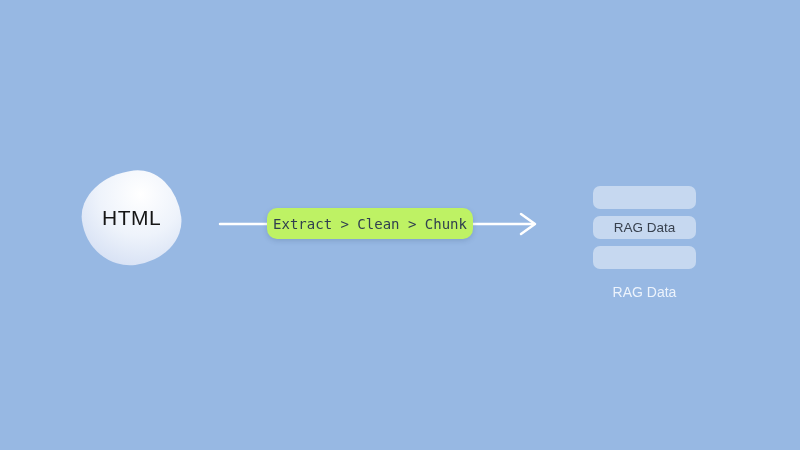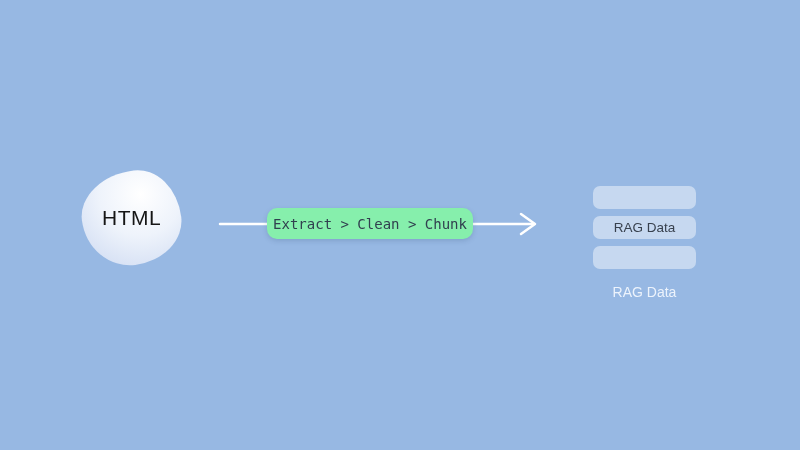--- a/index.html
+++ b/index.html
@@ -48,21 +48,21 @@
     pointer-events: none;
   }
 
   
   .pill {
     position: absolute;
     left: 267px;
     top: 208px;
     width: 206px;
     height: 31px;
-    background: #86efac;
+    background: #bef264;
     border-radius: 10px;
     box-shadow: 0 2px 5px rgba(56, 82, 125, 0.22);
     display: flex;
     align-items: center;
     justify-content: center;
   }
   .pill-label {
     font-family: "DejaVu Sans Mono", "Liberation Mono", monospace;
     font-size: 14px;
     color: #31404f;

